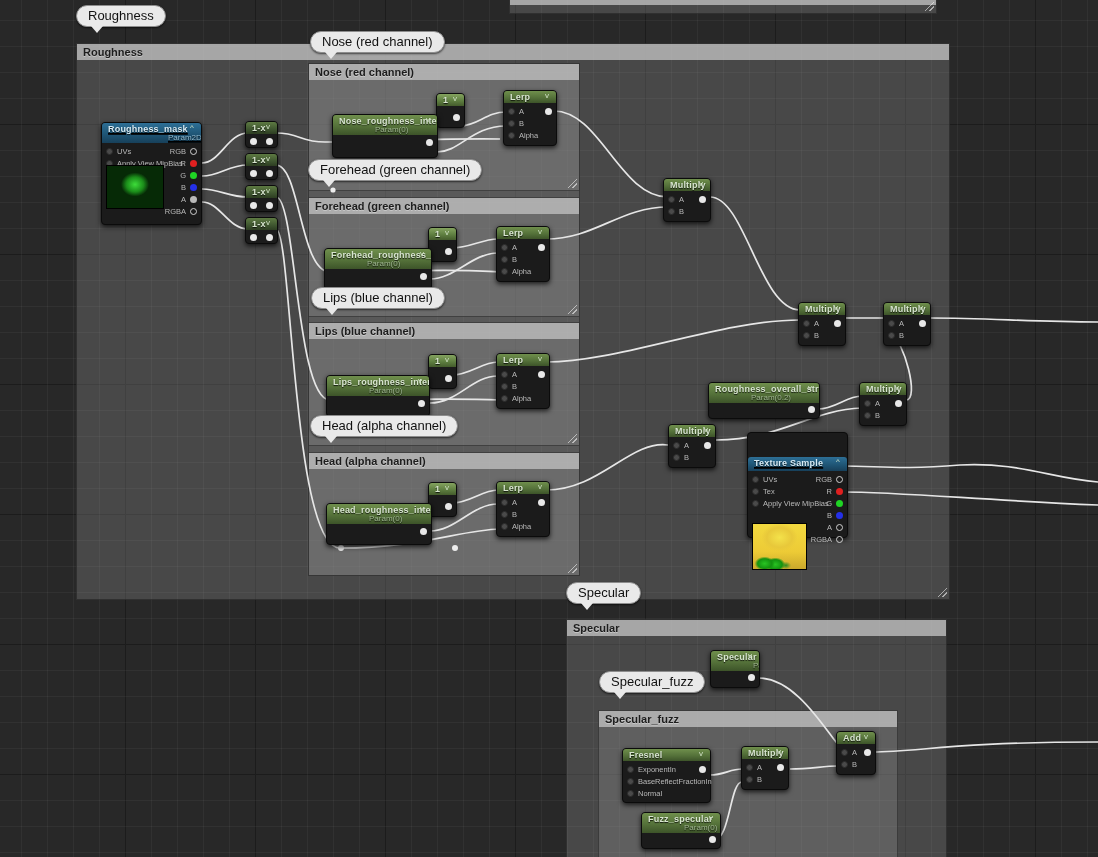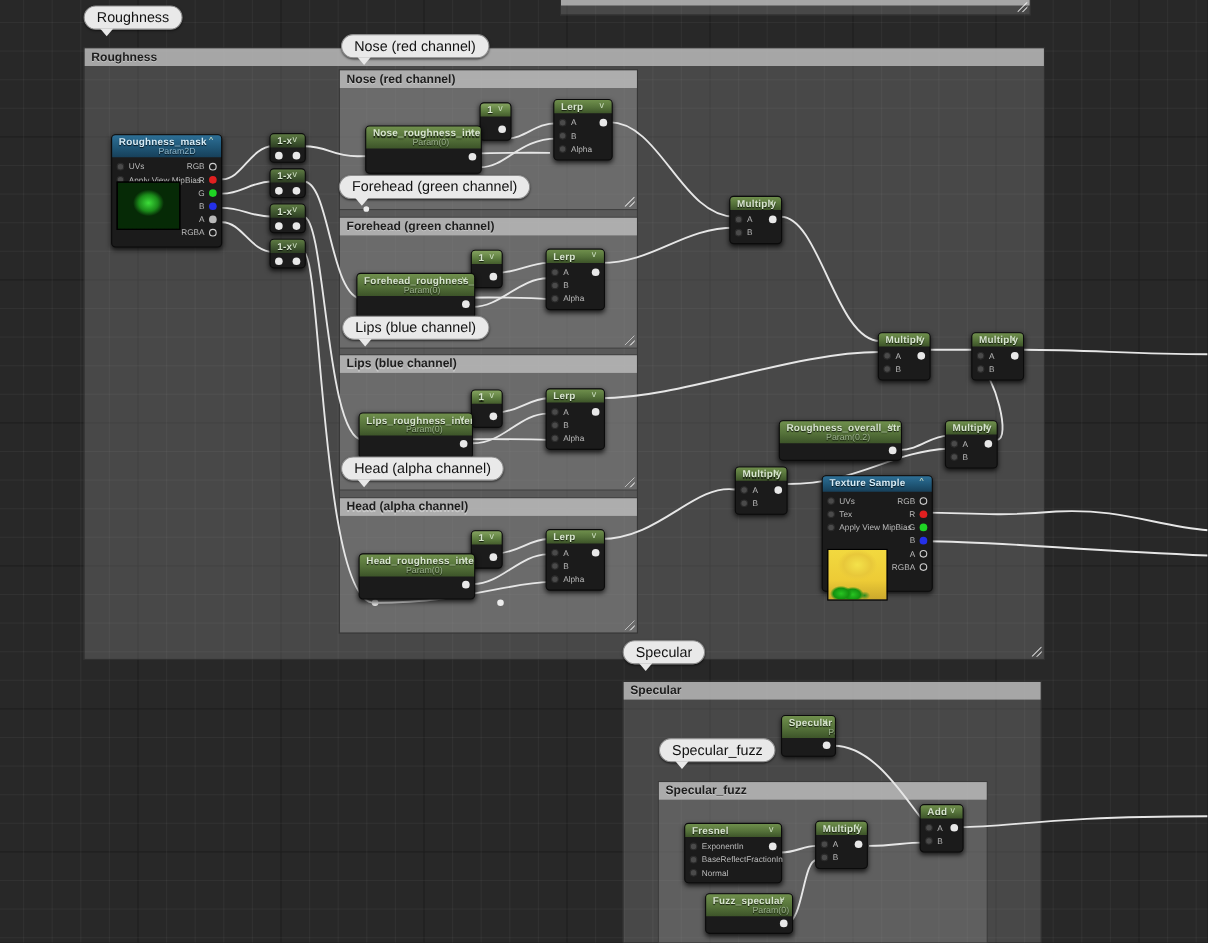--- a/index.html
+++ b/index.html
@@ -48,23 +48,23 @@
       padding:1px 4px 1px 6px;position:relative;overflow:hidden;}
   .node .hdr .ttl{font-size:9px;font-weight:bold;color:#d8e6cf;
       white-space:nowrap;text-shadow:0 1px 1px rgba(0,0,0,.8);letter-spacing:.2px;}
   .node .hdr .sub{font-size:8px;color:#9db48e;white-space:nowrap;
       text-shadow:0 1px 1px rgba(0,0,0,.8);margin-top:-1px;padding-left:36px;}
   .node .chev{position:absolute;right:4px;top:3px;width:7px;height:4px;
       color:#cfe0c4;font-size:8px;line-height:4px;}
   .hdr.green{background:linear-gradient(to bottom,#6f8f4c 0%,#55723a 55%,#3d5429 100%);}
   .hdr.greenlt{background:linear-gradient(to bottom,#84a35f 0%,#5f7f41 55%,#445c2c 100%);}
   .hdr.dark{background:linear-gradient(to bottom,#5d7a42 0%,#3f5630 60%,#2d3d22 100%);}
-  .hdr.blue{background:linear-gradient(to bottom,#2d6f96 0%,#1f5676 55%,#17405a 100%);}
+  .hdr.blue{background:linear-gradient(to bottom,#2d6f96 0%,#1f5676 55%,#17405a 100%);text-decoration:underline;}
   .hdr.blue .ttl{color:#d6ecf7;}
-  .hdr.blue .sub{color:#8fb8cd;}
+  .hdr.blue .sub{color:#8fb8cd;margin-left:24px;}
 
   .body{position:relative;padding:3px 0 4px 0;}
   .prow{position:relative;height:12px;font-size:7.5px;color:#b9b9b9;}
   .prow .lbl{position:absolute;left:15px;top:1px;white-space:nowrap;}
   .prow .rlbl{position:absolute;right:15px;top:1px;white-space:nowrap;}
   .pin{position:absolute;width:7px;height:7px;border-radius:50%;top:2px;}
   .pin.l{left:4px;}
   .pin.r{right:4px;}
   .pin.hollow{border:1.4px solid #cfcfcf;background:transparent;box-sizing:border-box;}
   .pin.fill{background:#e8e8e8;}
@@ -557,21 +557,21 @@
       <div class="chev">v</div>
     </div>
     <div class="body" style="padding:1px 0 2px 0;">
       <div class="prow" style="height:10px;">
         <span class="pin r fill"></span>
       </div>
     </div>
   </div>
 
   <div class="node" style="left:747px;top:432px;width:101px;height:106px;">
-    <div class="hdr blue" style="padding-bottom:3px;">
+    <div class="hdr blue" style="padding-bottom:3px;margin-top:24px;">
       <div class="ttl">Texture Sample</div>
       <div class="chev">^</div>
     </div>
     <div class="body">
       <div class="prow">
         <span class="pin l dim"></span>
         <span class="lbl">UVs</span>
         <span class="rlbl">RGB</span>
         <span class="pin r hollow"></span>
       </div>

